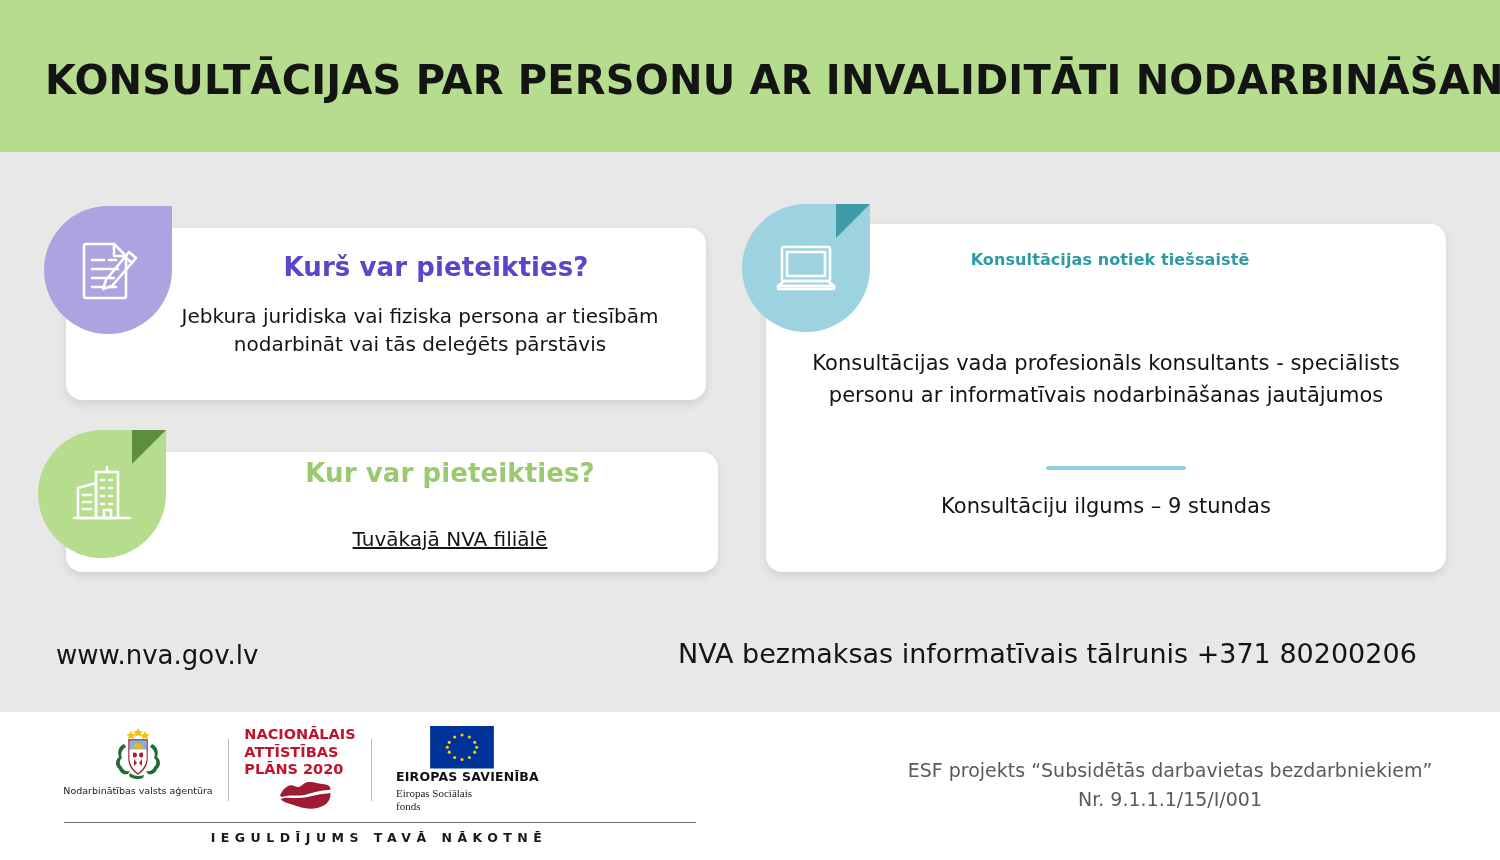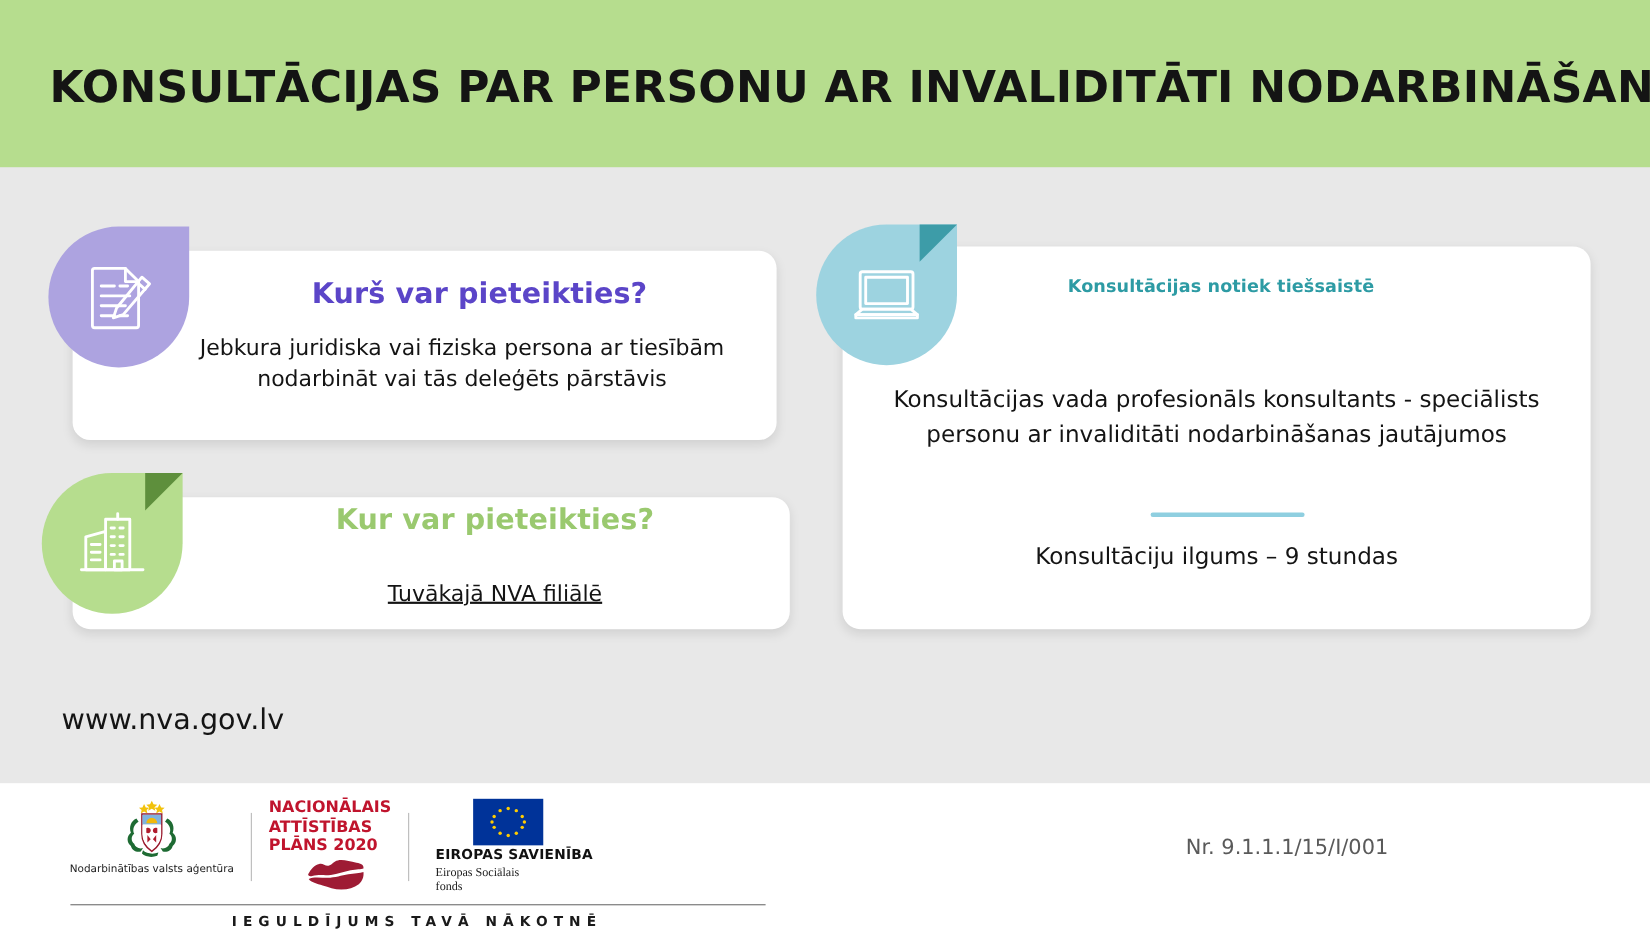--- a/index.html
+++ b/index.html
@@ -181,25 +181,26 @@
   <div class="badge" id="badge-online">
     <div class="fold"></div>
     <svg width="80" height="80" viewBox="0 0 80 80" fill="none" stroke="#ffffff" stroke-width="2.6" stroke-linecap="round" stroke-linejoin="round">
       <rect x="16" y="19" width="48" height="34" rx="2"></rect>
       <rect x="21" y="24" width="38" height="24"></rect>
       <path d="M12 58 h56 l-6 -5 H18 z"></path>
       <path d="M12 58 h56 v3 H12 z"></path>
     </svg>
   </div>
   <div class="card-heading" id="online-heading">Konsultācijas notiek tiešsaistē</div>
-  <div class="card-body" id="online-body">Konsultācijas vada profesionāls konsultants - speciālists personu ar invaliditāti nodarbināšanas jautājumos</div>
+  <div class="card-body" id="online-body">Konsultācijas vada profesionāls konsultants - speciālists personu ar informatīvais nodarbināšanas jautājumos</div>
   <div id="online-divider"></div>
   <div class="card-body" id="online-duration">Konsultāciju ilgums – 9 stundas</div>
 
   <div class="contact" id="contact-web">www.nva.gov.lv</div>
+  <div class="contact" id="contact-phone">NVA bezmaksas informatīvais tālrunis +371 80200206</div>
 
   <div class="footer-band"></div>
   <div class="footer-logos">
 
     <div class="logo-row">
 
       <div class="logo-cell coa-wrap">
         <svg width="54" height="56" viewBox="0 0 54 56">
 
           <path d="M20 5 l1.5 3 3.2 .3 -2.4 2.1 .7 3.1 -3-1.7 -3 1.7 .7-3.1 -2.4-2.1 3.2-.3z" fill="#f2c20c"></path>
@@ -270,16 +271,17 @@
         </div>
       </div>
 
     </div>
 
     <div class="footer-hr"></div>
     <div class="footer-slogan">IEGULDĪJUMS TAVĀ NĀKOTNĒ</div>
   </div>
 
   <div class="footer-project">
+    <div>ESF projekts “Subsidētās darbavietas bezdarbniekiem”</div>
     <div>Nr. 9.1.1.1/15/I/001</div>
   </div>
 
 </div>
 
 </body></html>

